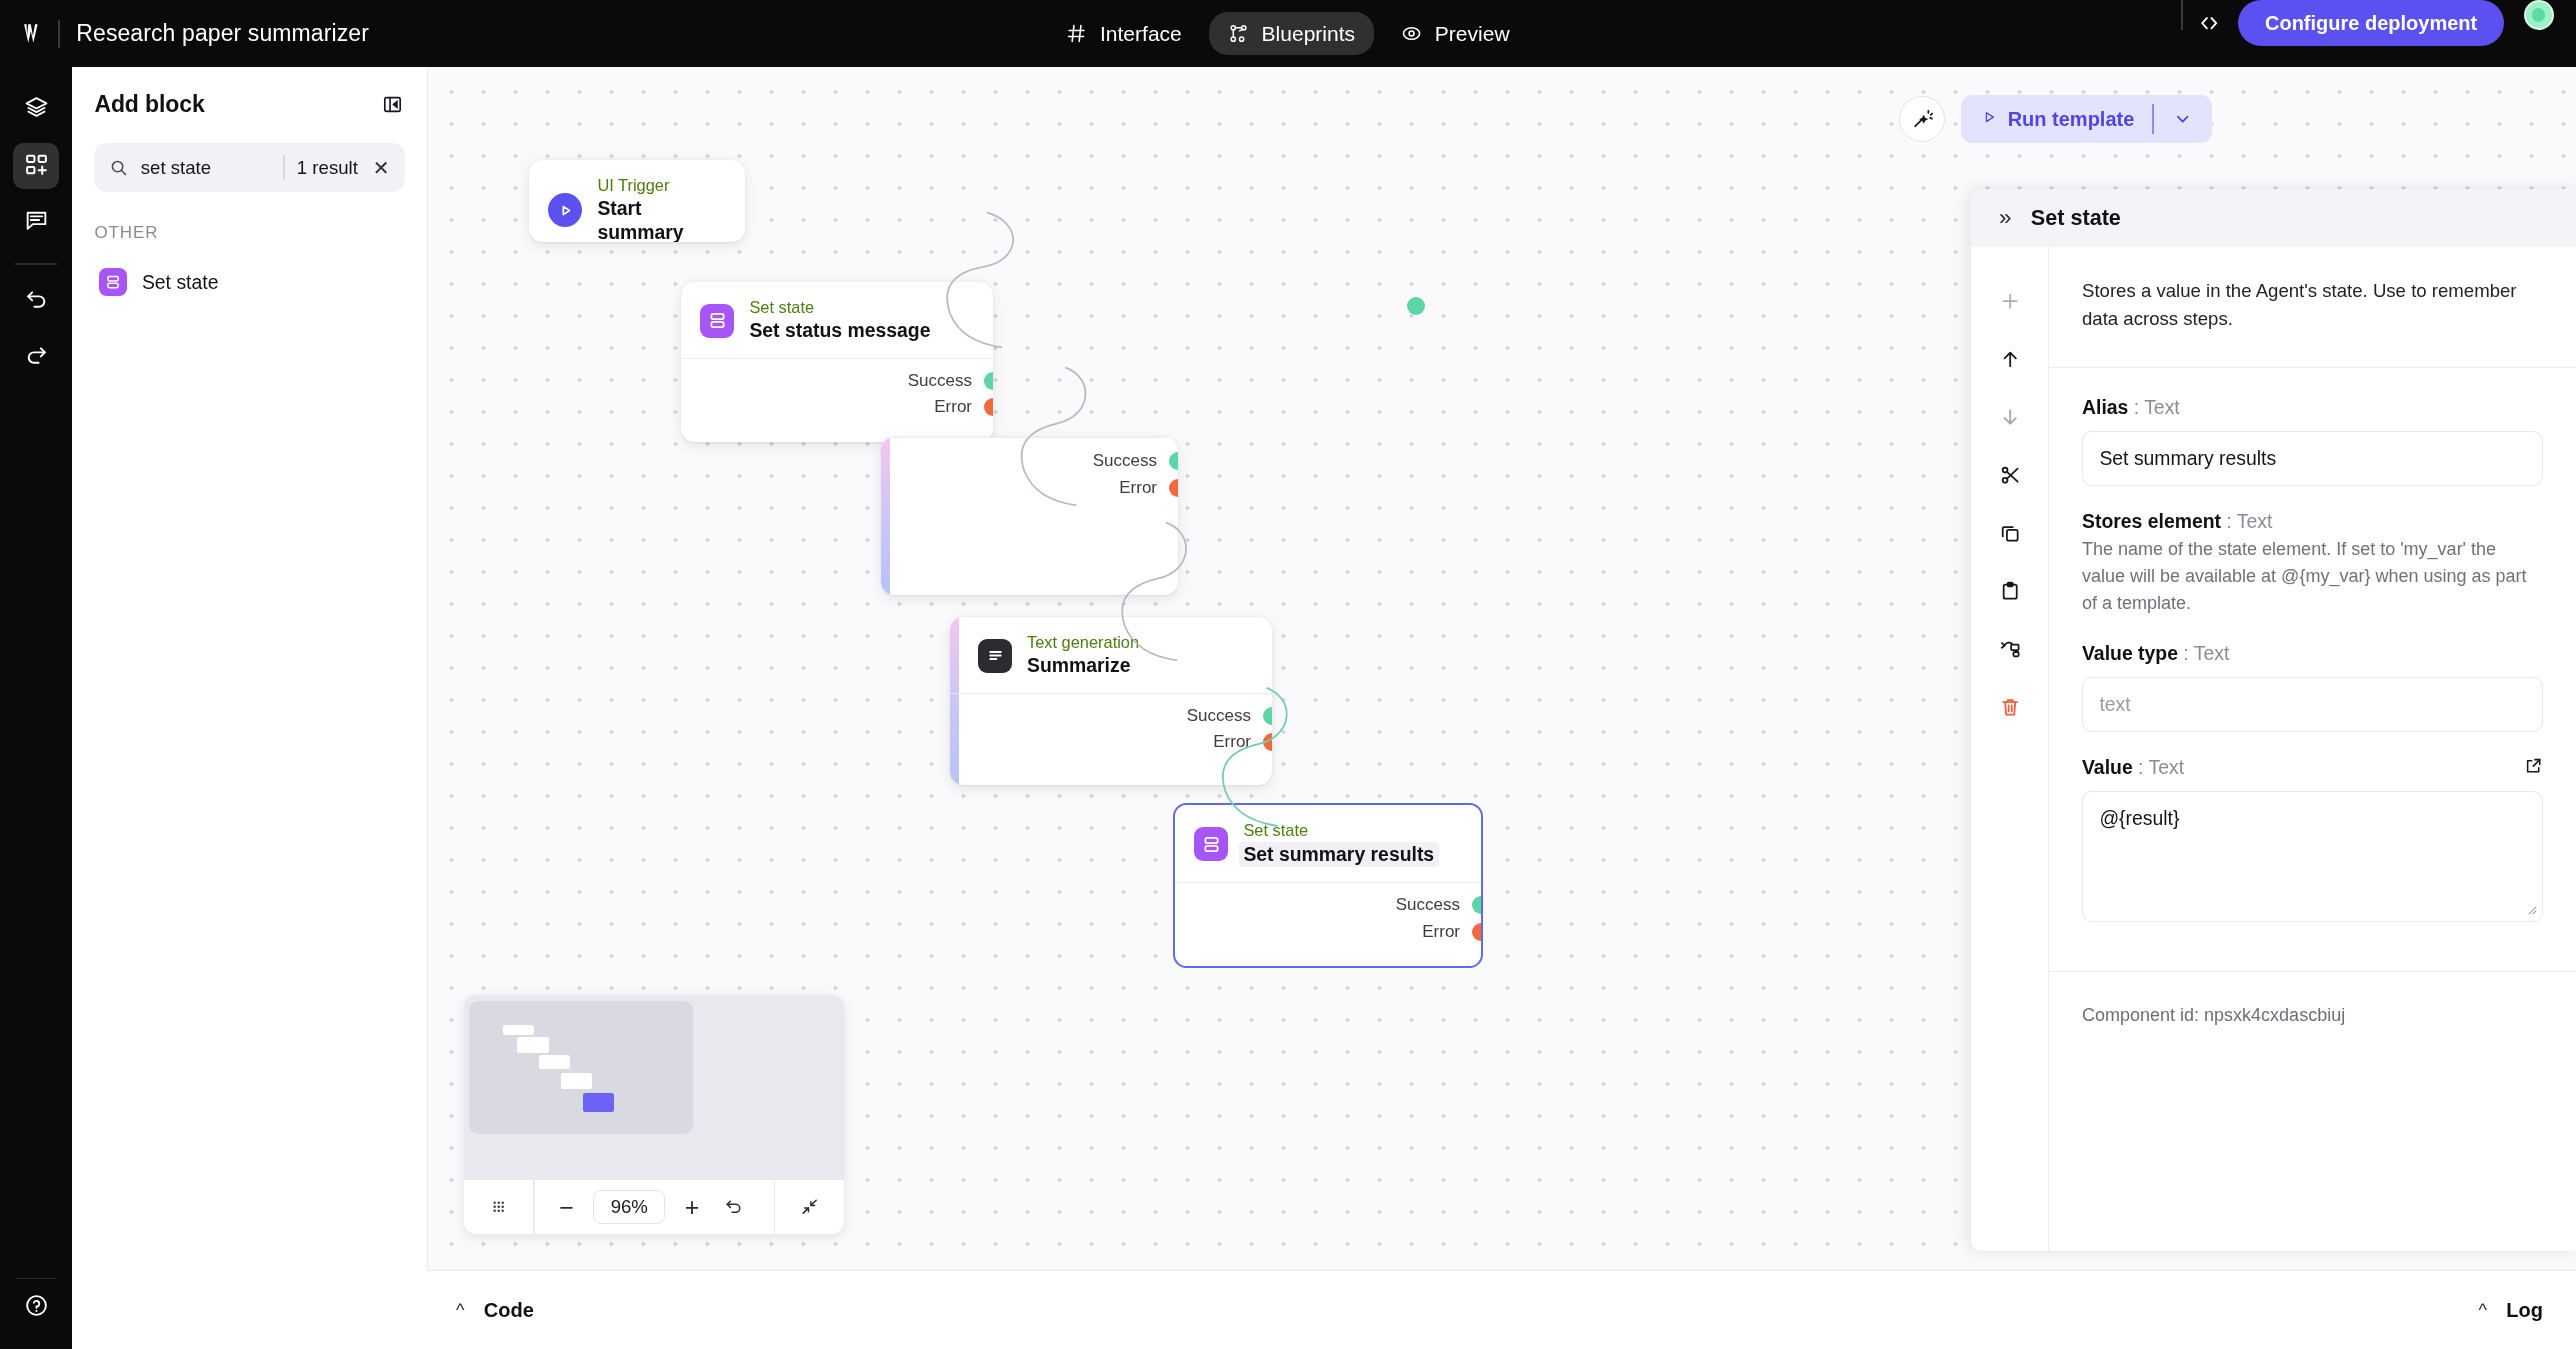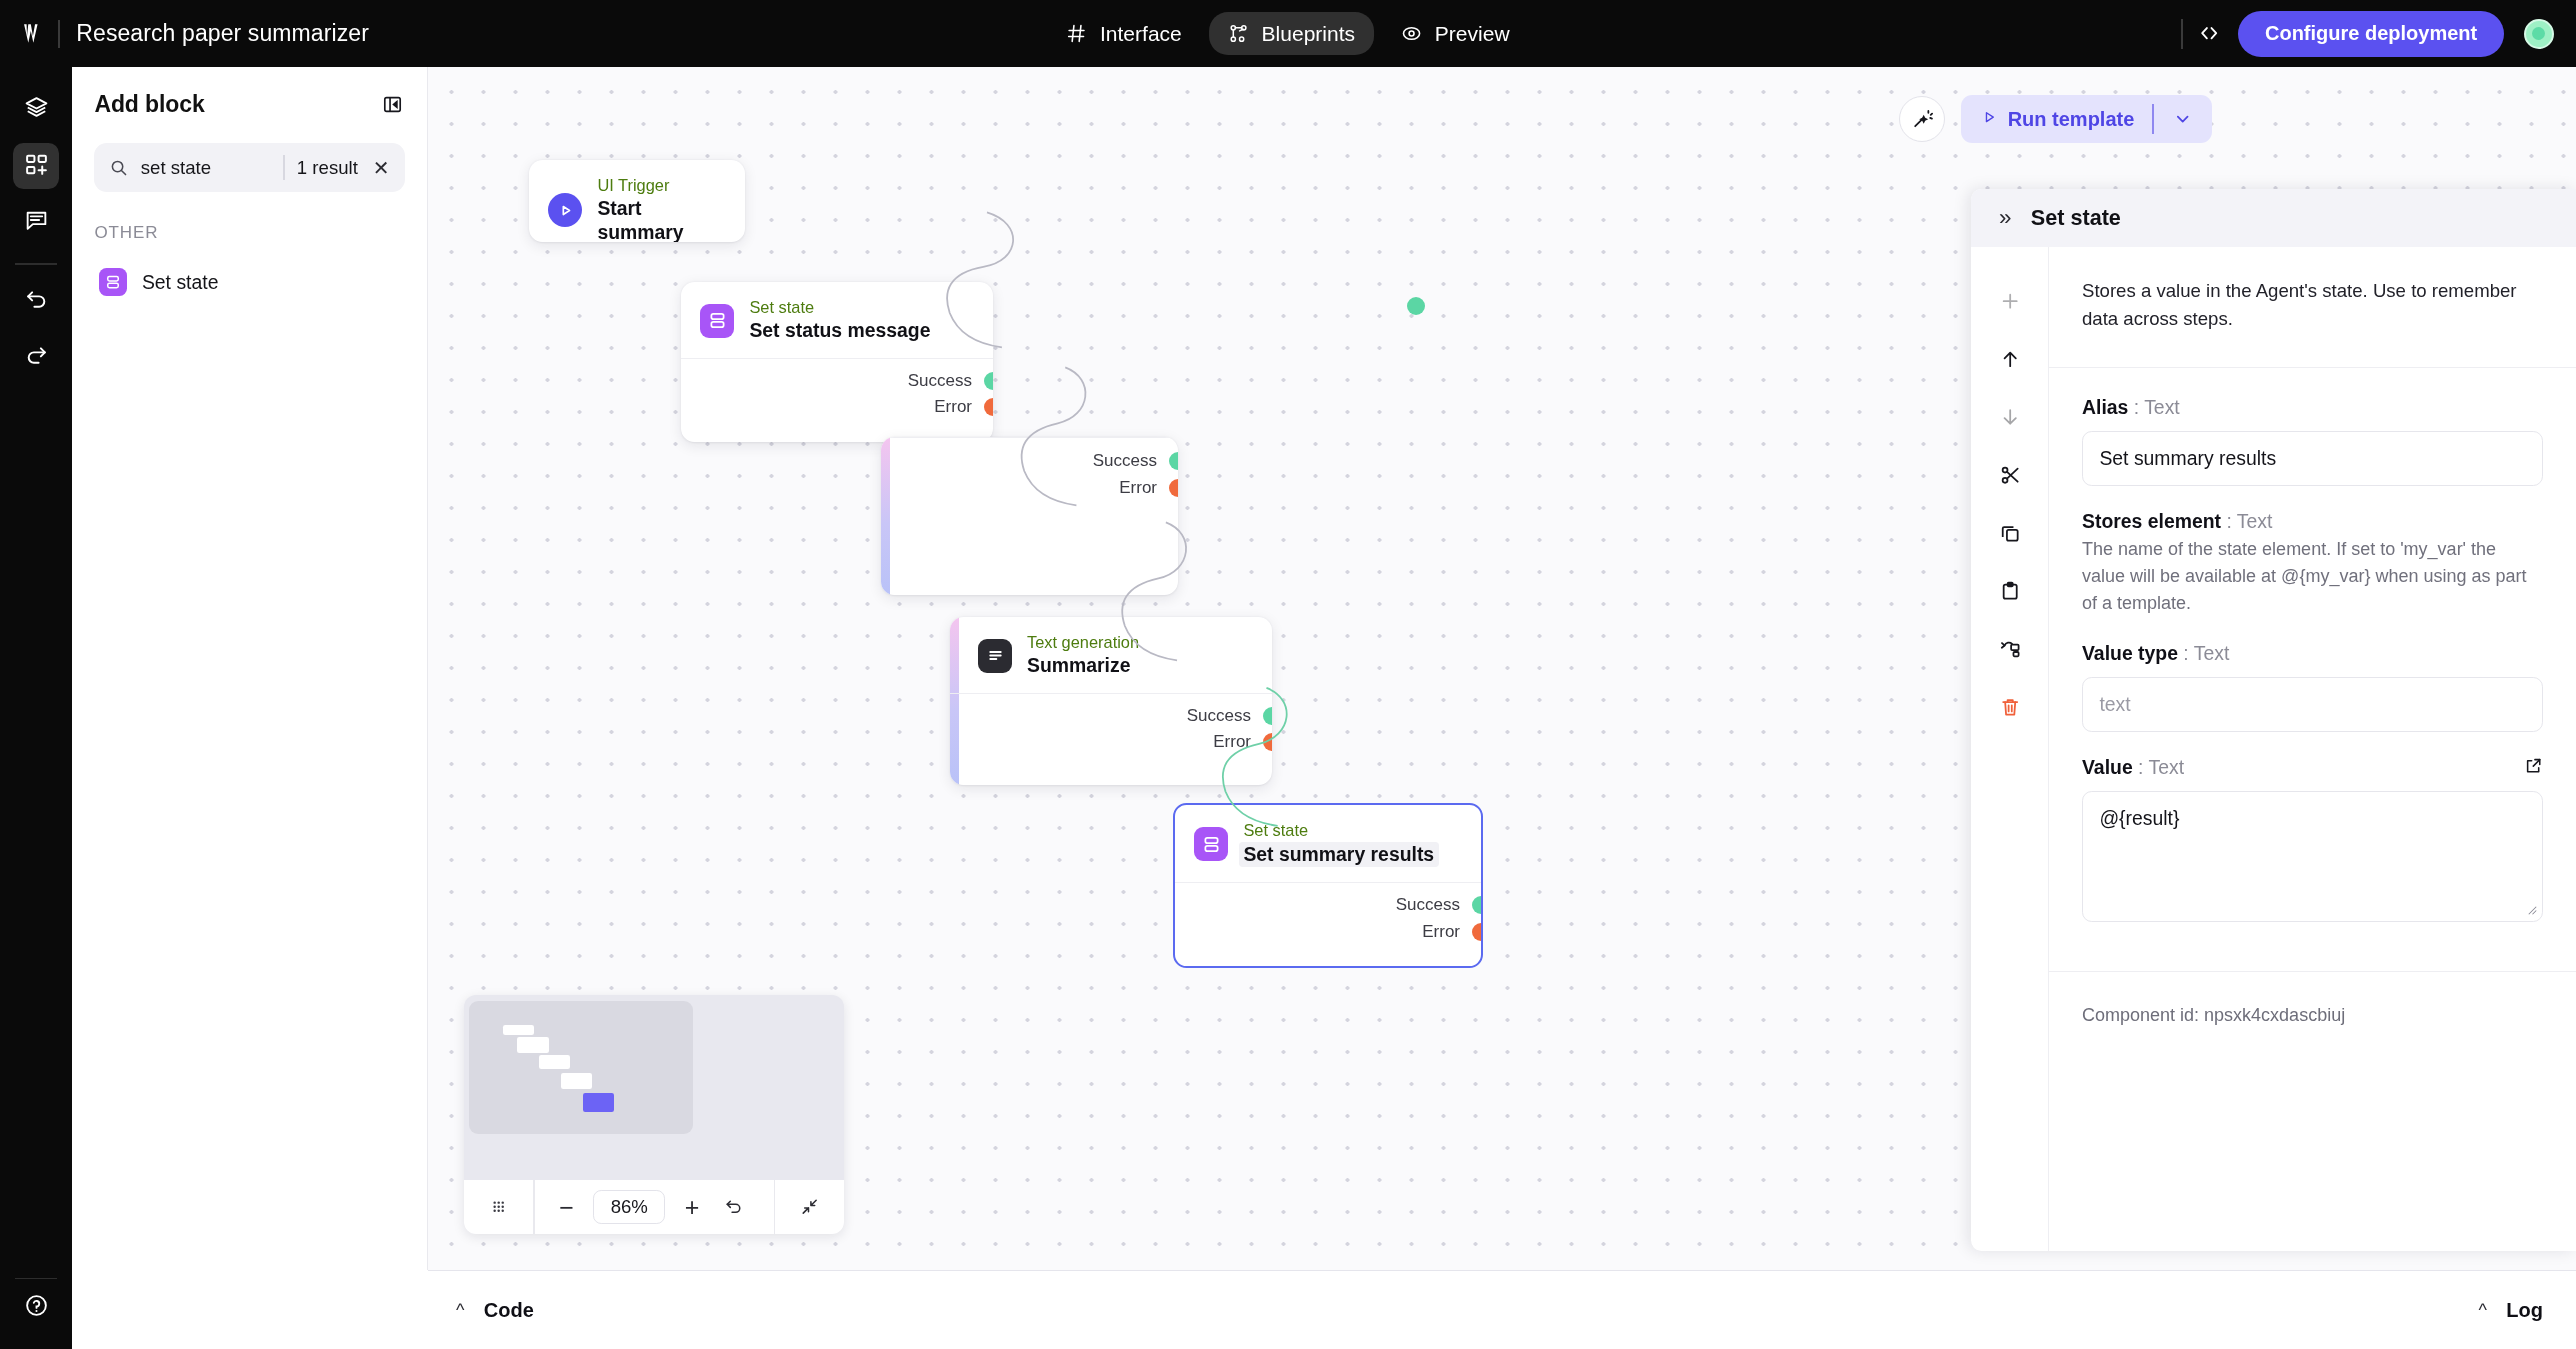--- a/index.html
+++ b/index.html
@@ -32,21 +32,21 @@
     display: flex; align-items: center; gap: 11.2px;
     padding: 9.7px 19.4px; border-radius: 9.7px; cursor: pointer;
     font-size: 21px; color: #ffffff;
   }
   .tab.active { background: #303030; border-radius: 19px; }
   .tab .ticon { display: flex; align-items:center; width: 22.4px; height: 22.4px; }
   .tab .ticon svg { width: 21px; height: 21px; }
 
   .top-right {
     position: absolute; right: 19.4px; top: 0; height: 67px;
-    display: flex; align-items: center; gap: 0;
+    display: flex; align-items: flex-start; gap: 0;
   }
   .tr-sep { width: 1.5px; height: 30px; background: #3a3a3a; margin-right: 3px; }
   .code-btn {
     width: 46px; height: 46px; display: flex; align-items:center; justify-content:center;
     cursor: pointer; color: #fff;
   }
   .code-btn svg { width: 22.4px; height: 22.4px; }
   .deploy-btn {
     height: 46px; padding: 0 27px; border-radius: 25px;
     background: #5b51f0; color: #fff; font-size: 20px; font-weight: 700;
@@ -565,21 +565,21 @@
             <circle cx="12" cy="12" r="1.5"></circle>
             <circle cx="17" cy="12" r="1.5"></circle>
           <circle cx="7" cy="17" r="1.5"></circle>
             <circle cx="12" cy="17" r="1.5"></circle>
             <circle cx="17" cy="17" r="1.5"></circle>
           </svg>
       </div>
       <div class="mm-sep"></div>
       <div class="mm-zoom">
         <span class="mm-pm">−</span>
-        <span class="mm-pct">86%</span>
+        <span class="mm-pct">96%</span>
         <span class="mm-pm">+</span>
         <span class="mm-btn" style="width:30px;">
           <svg viewBox="0 0 24 24" fill="none" stroke="#2c2c33" stroke-width="1.9" stroke-linecap="round" stroke-linejoin="round">
             <path d="M4 9 H14.5 A5 5 0 0 1 14.5 19 H10"></path>
               <path d="M7.8 5.2 L4 9 L7.8 12.8"></path>
             </svg>
         </span>
       </div>
       <div class="mm-sep"></div>
       <div class="mm-btn" style="width:69px;">

